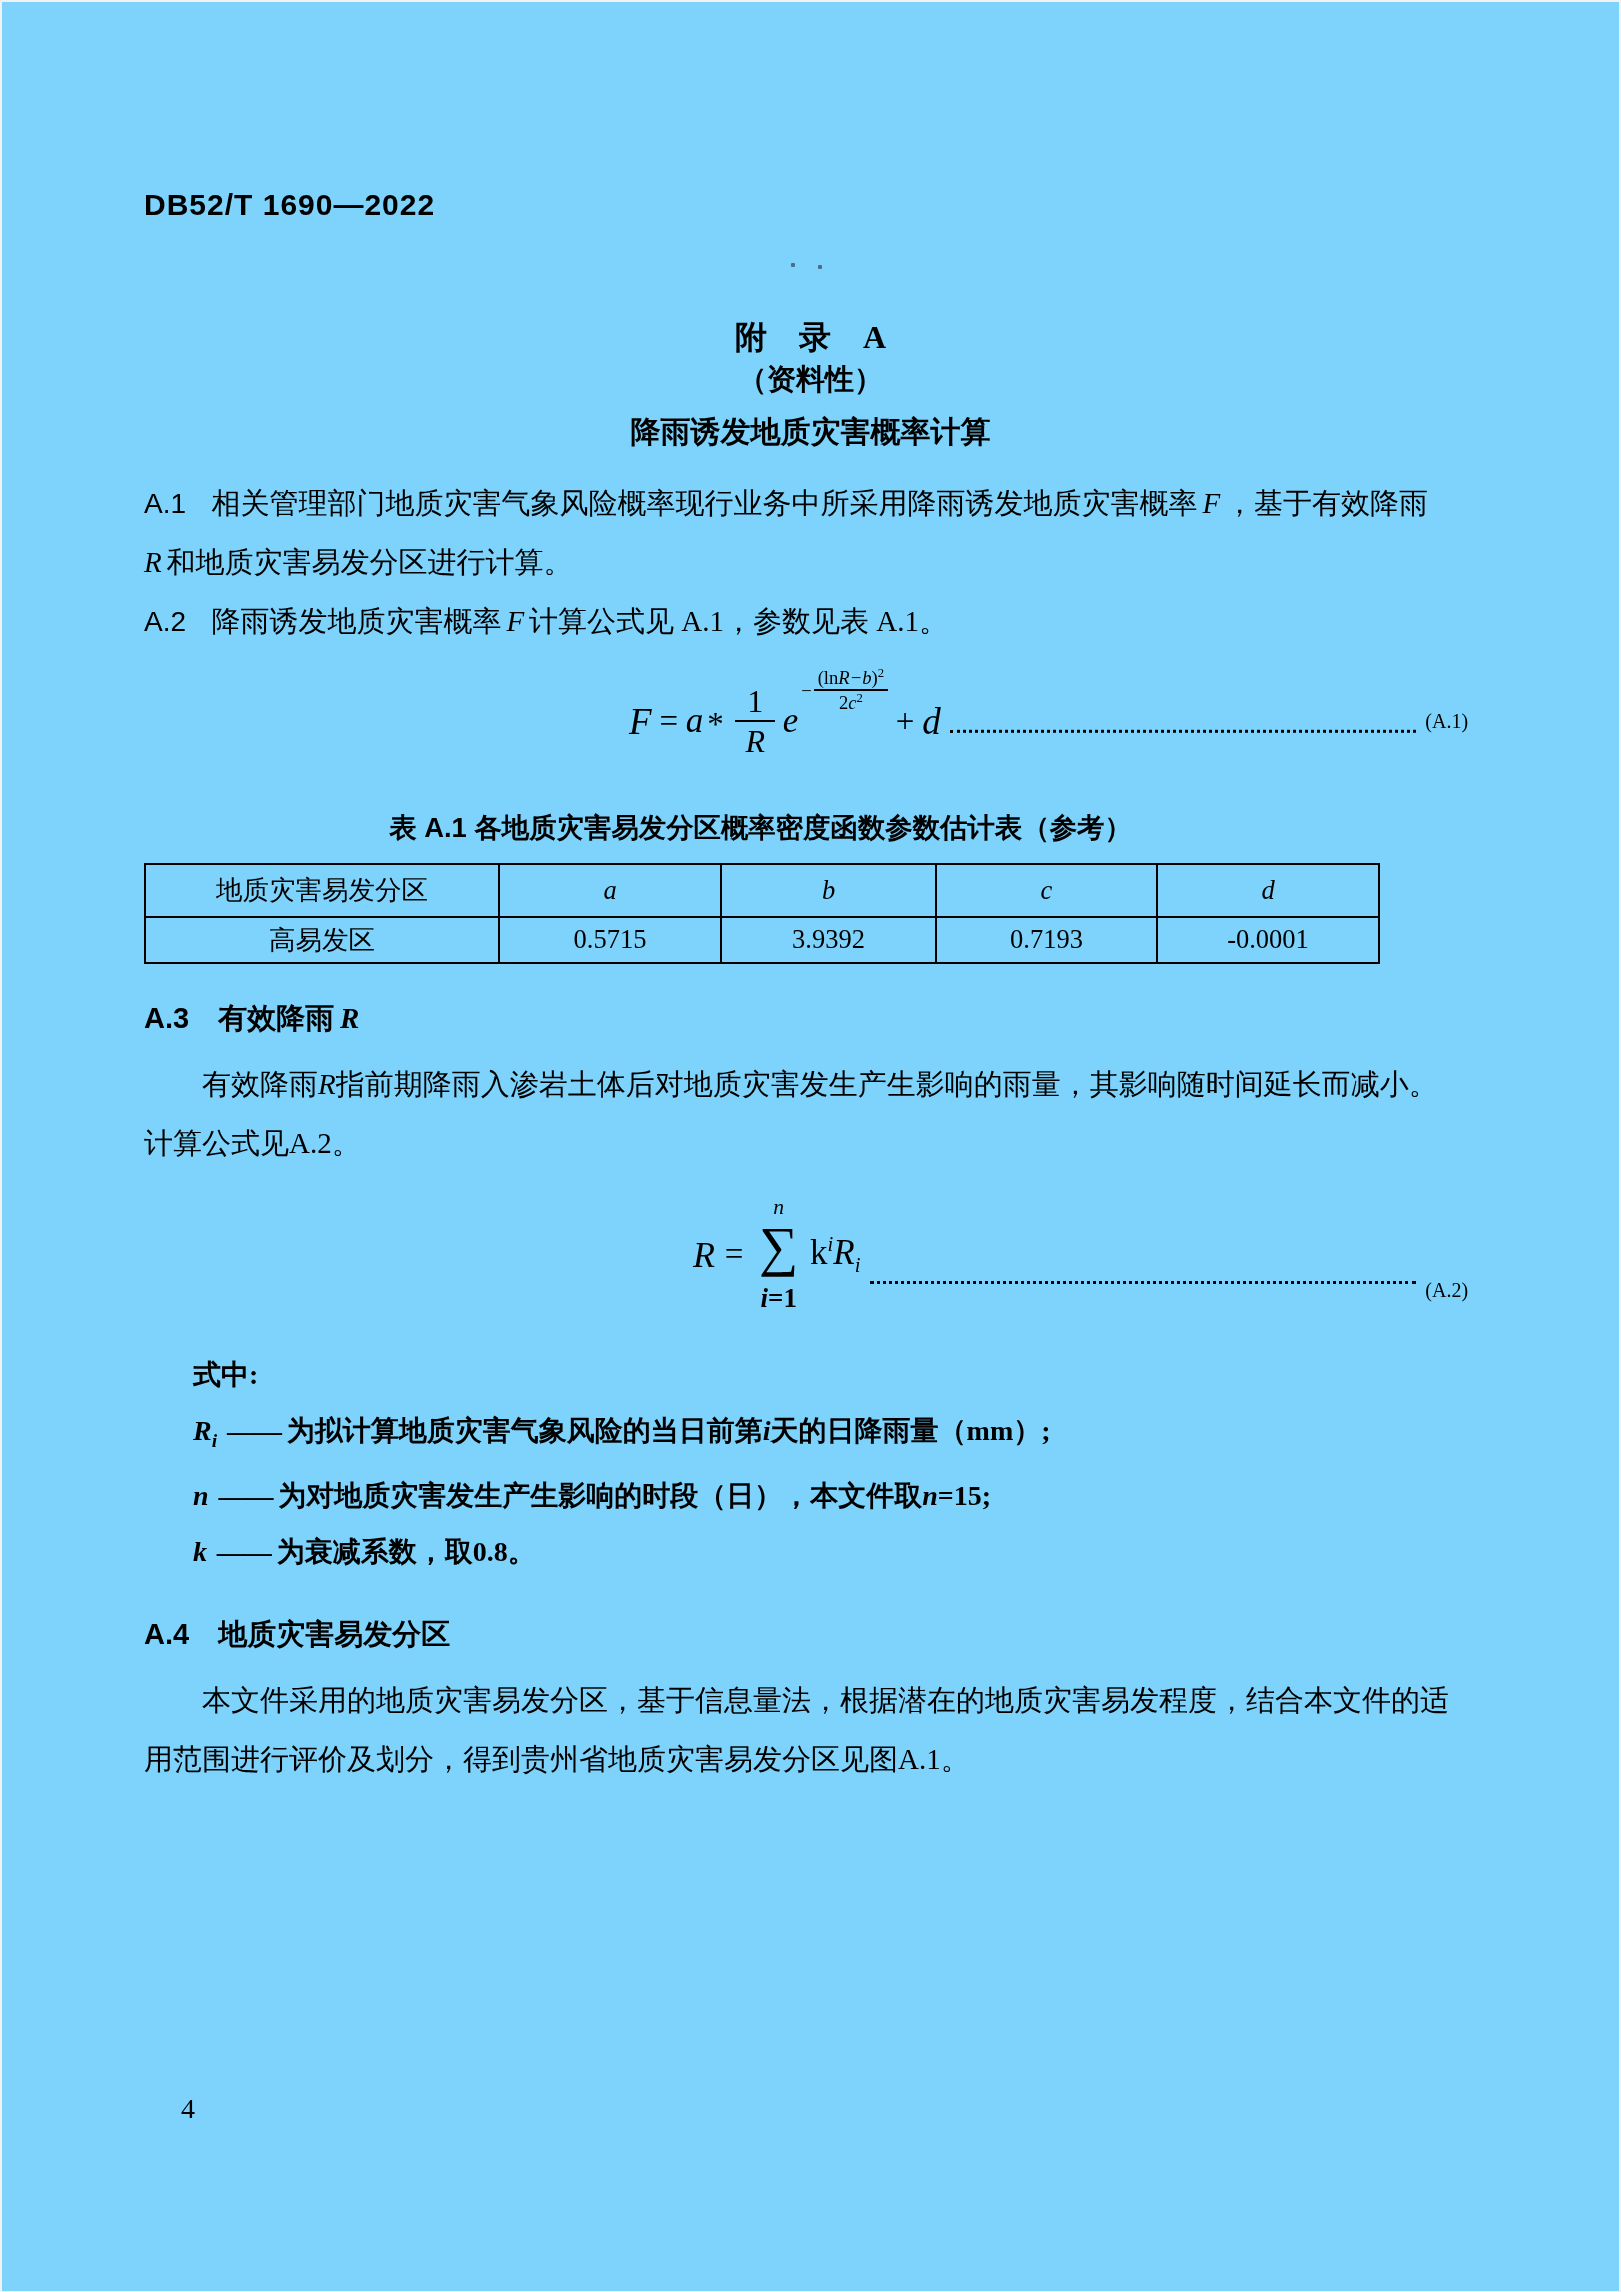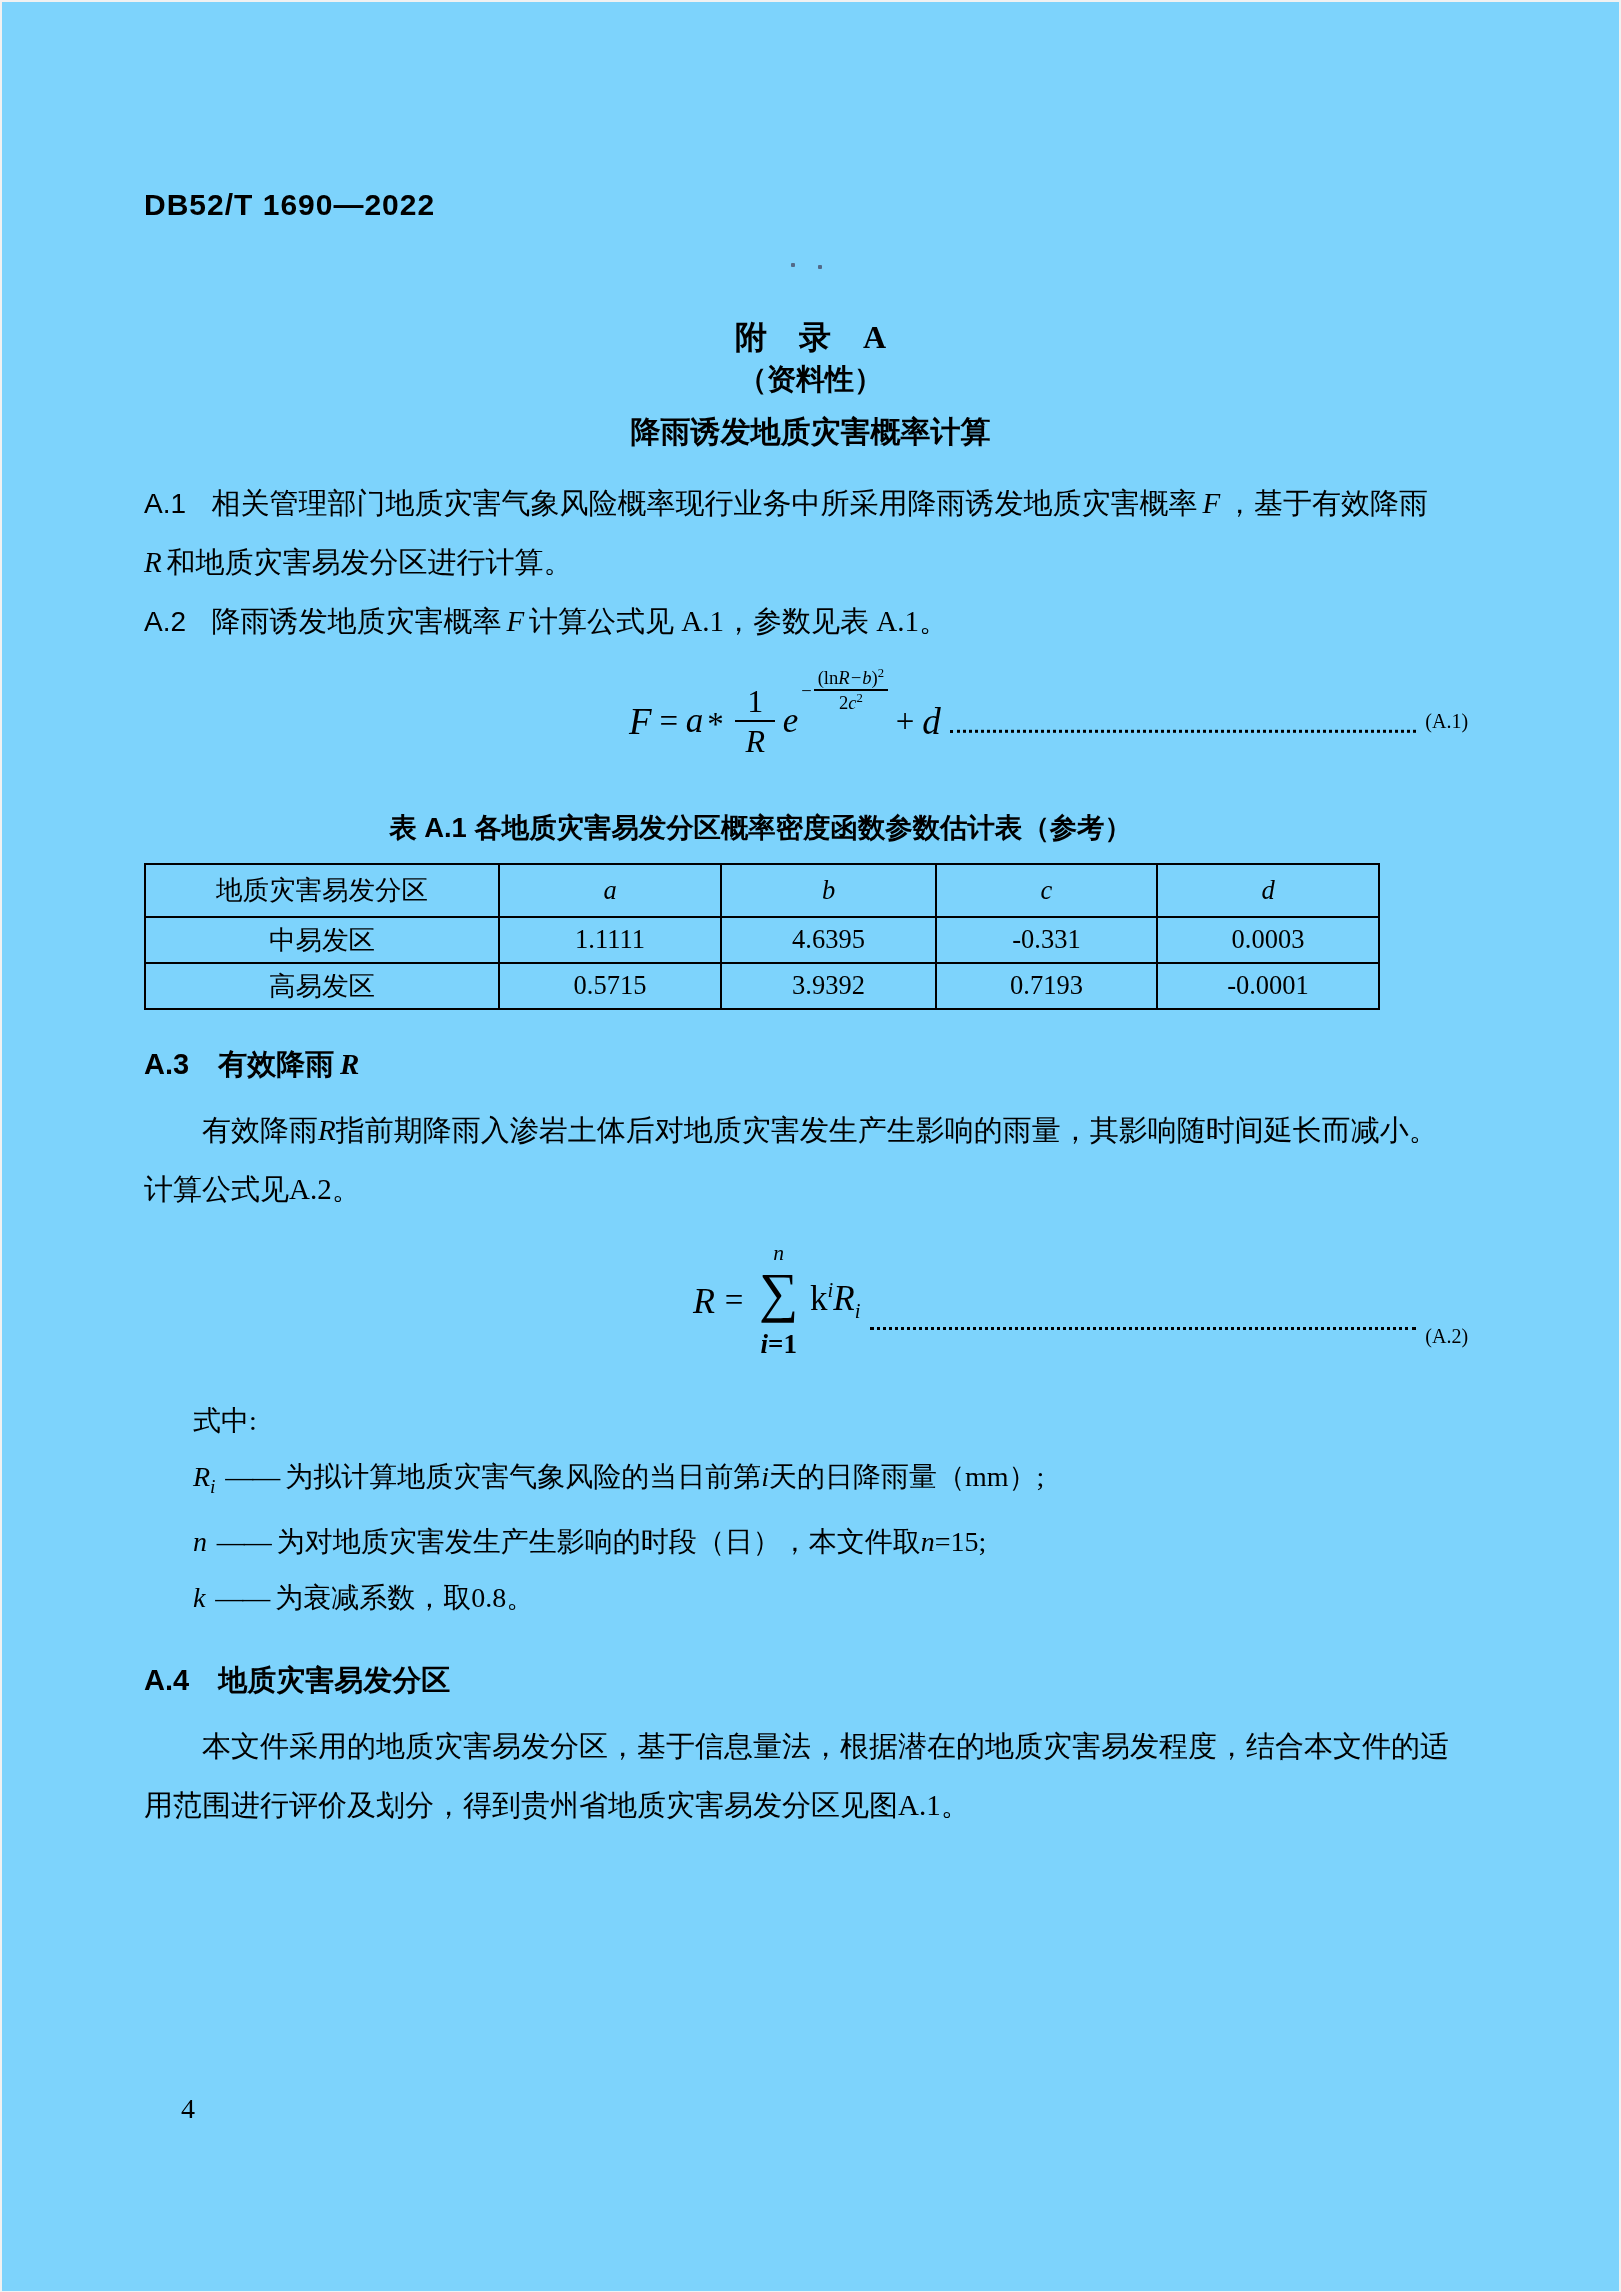--- a/index.html
+++ b/index.html
@@ -79,21 +79,21 @@
   .c0{width:354px;}.c1{width:222px;}.c2{width:215px;}.c3{width:221px;}.c4{width:222px;}
 
   .sec-heading{margin-top:35px;font-family:"Liberation Sans","DejaVu Sans",sans-serif;
     font-weight:700;font-size:29px;}
   .sec-heading .hlbl{margin-right:29px;}
   .sec-heading .hvar{font-family:"Liberation Serif","DejaVu Serif",serif;font-style:italic;font-weight:600;margin-left:5.9px;}
 
   .body-para{margin-top:15.7px;font-size:29px;line-height:58px;text-align:justify;}
   .indent{text-indent:2em;}
 
-  .where-block{margin-top:23.5px;font-size:28px;line-height:56px;padding-left:49px;}
+  .where-block{margin-top:23.5px;font-size:28px;line-height:56px;padding-left:49px;font-weight:bold;}
   .def-line .sym{font-style:italic;}
   .def-line .symsub{font-style:italic;font-size:19.6px;vertical-align:sub;}
   .def-line .dash{letter-spacing:-1px;margin:0 5.9px 0 9.8px;}
 
   .page-number{position:absolute;left:179px;top:2091px;font-size:28px;}
 </style>
 </head>
 <body>
 
 <div class="page">
@@ -161,27 +161,20 @@
         </colgroup>
       <tbody>
           <tr>
         <th>地质灾害易发分区</th>
         <th class="it">a</th>
         <th class="it">b</th>
         <th class="it">c</th>
         <th class="it">d</th>
       </tr>
       <tr>
-        <td>中易发区</td>
-        <td>1.1111</td>
-        <td>4.6395</td>
-        <td>-0.331</td>
-        <td>0.0003</td>
-      </tr>
-      <tr>
         <td>高易发区</td>
         <td>0.5715</td>
         <td>3.9392</td>
         <td>0.7193</td>
         <td>-0.0001</td>
       </tr>
     </tbody>
       </table>
 
     <div class="sec-heading">

